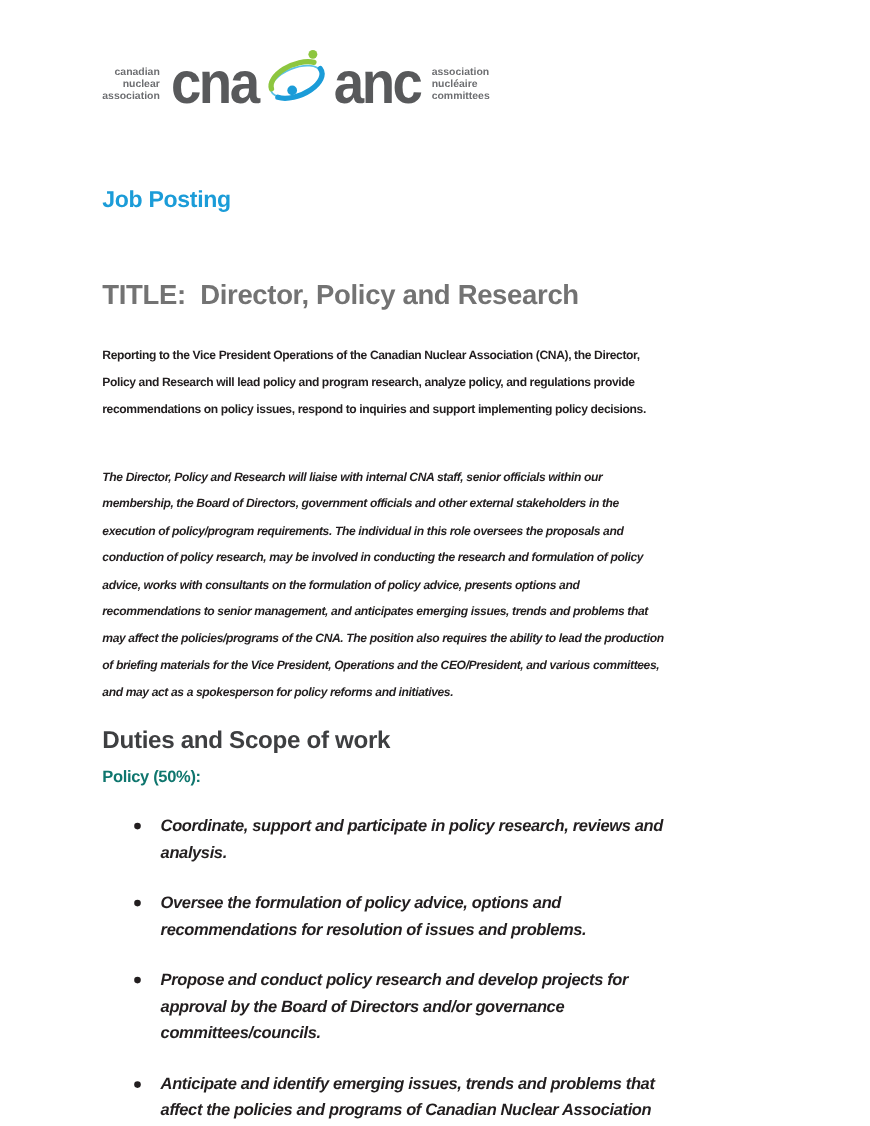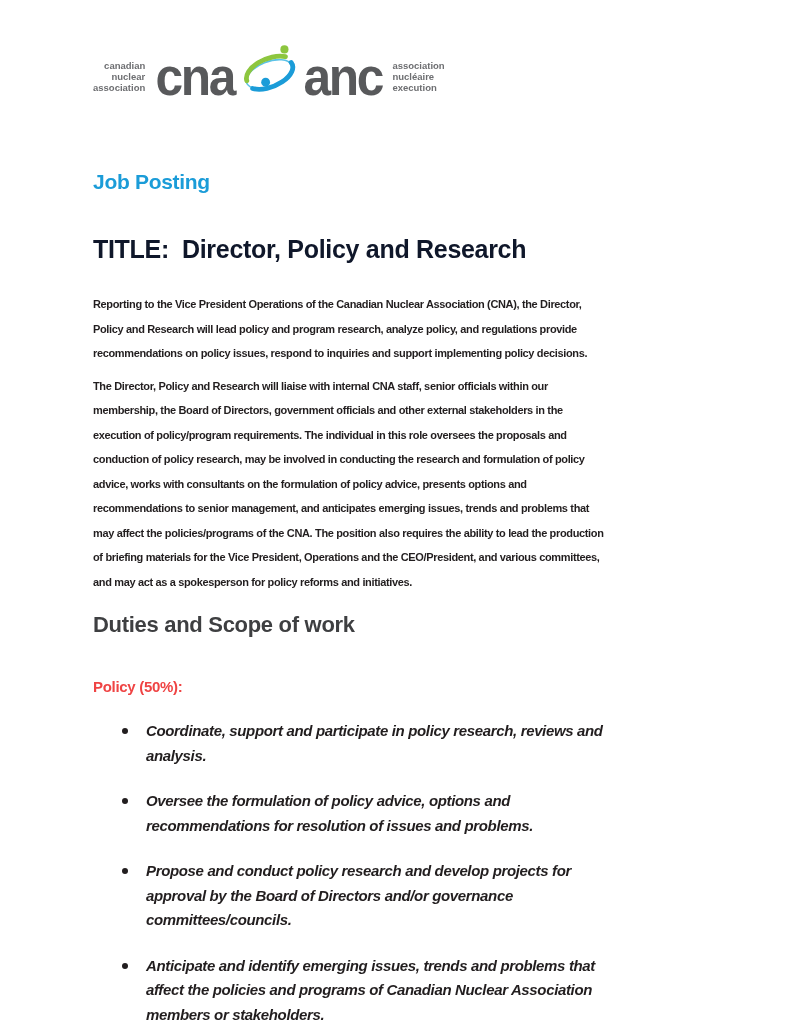--- a/index.html
+++ b/index.html
@@ -50,53 +50,53 @@
 
   
   .kicker {
     margin: 64px 0 0;
     font-size: 21px;
     font-weight: 700;
     letter-spacing: -0.3px;
     color: #1b9cd8;
   }
   .doc-title {
-    margin: 41px 0 0;
+    margin: 60px 0 0;
     font-size: 25px;
     font-weight: 700;
     letter-spacing: -0.3px;
-    color: #0f172a;
+    color: #737373;
   }
   .doc-title .title-text { margin-left: 13px; }
 
   
   .body-par {
     margin: 28px 0 0;
     font-size: 11px;
     font-weight: 700;
     line-height: 24.5px;
     letter-spacing: -0.35px;
     color: #221e1f;
     max-width: 618px;
   }
-  .body-par + .body-par { margin-top: 8px; }
+  .body-par + .body-par { margin-top: 37px; font-style: italic; }
 
   .section-heading {
     margin: 18px 0 0;
     font-size: 22px;
     font-weight: 700;
     letter-spacing: -0.3px;
     color: #3e3f41;
   }
   .sub-heading {
-    margin: 40px 0 0;
+    margin: 12px 0 0;
     font-size: 15px;
     font-weight: 700;
     letter-spacing: -0.3px;
-    color: #ef4444;
+    color: #0f766e;
   }
 
   
   .duties-list {
     list-style: none;
     margin: 24px 0 0;
     padding: 0 0 0 28px;
     max-width: 612px;
     font-style: italic;
   }
@@ -145,21 +145,21 @@
 
           <circle cx="44" cy="5.5" r="4.2" fill="#8dc63f"></circle>
 
           <circle cx="24.5" cy="39.5" r="4.6" fill="#1b9cd8"></circle>
         </svg>
       </div>
       <div class="logo-word">anc</div>
       <div class="logo-small right">
         <div>association</div>
         <div>nucléaire</div>
-        <div>execution</div>
+        <div>committees</div>
       </div>
     </div>
 
     <h2 class="kicker">Job Posting</h2>
 
     <h1 class="doc-title"><span class="title-label">TITLE:</span><span class="title-text">Director, Policy and Research</span></h1>
 
     <p class="body-par">Reporting to the Vice President Operations of the Canadian Nuclear Association (CNA), the Director, Policy and Research will lead policy and program research, analyze policy, and regulations provide recommendations on policy issues, respond to inquiries and support implementing policy decisions.</p>
     <p class="body-par">The Director, Policy and Research will liaise with internal CNA staff, senior officials within our membership, the Board of Directors, government officials and other external stakeholders in the execution of policy/program requirements. The individual in this role oversees the proposals and conduction of policy research, may be involved in conducting the research and formulation of policy advice, works with consultants on the formulation of policy advice, presents options and recommendations to senior management, and anticipates emerging issues, trends and problems that may affect the policies/programs of the CNA. The position also requires the ability to lead the production of briefing materials for the Vice President, Operations and the CEO/President, and various committees, and may act as a spokesperson for policy reforms and initiatives.</p>
 

